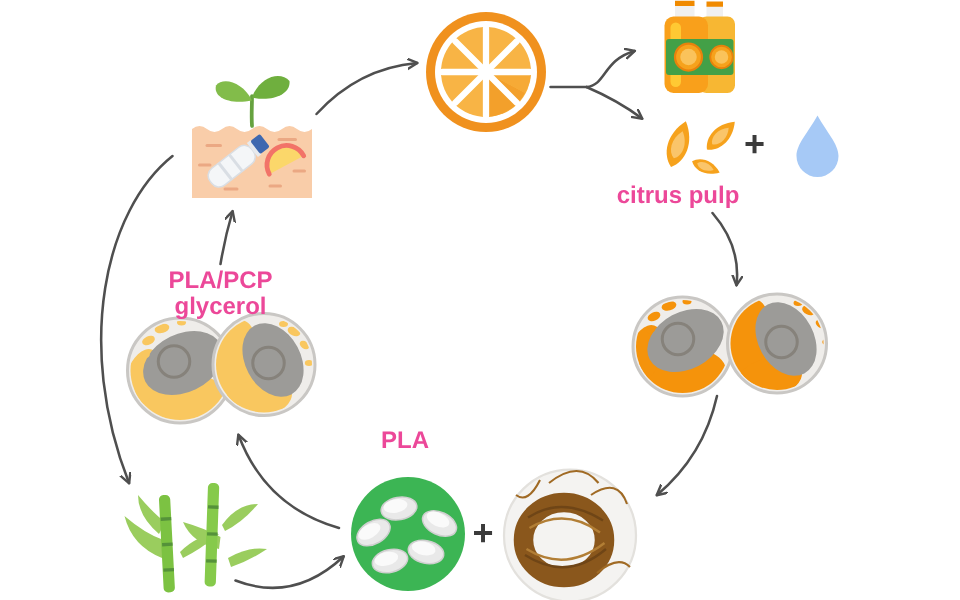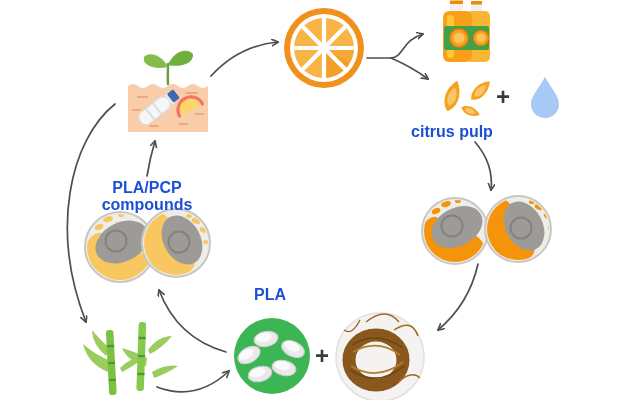--- a/index.html
+++ b/index.html
@@ -1,20 +1,20 @@
 <!DOCTYPE html>
 <html><head>
 <meta charset="utf-8">
 <style>
   html,body{margin:0;padding:0;background:#fff;}
   .stage{position:relative;width:640px;height:400px;background:#fff;overflow:hidden;
          font-family:"Liberation Sans",sans-serif;}
   .stage svg{position:absolute;left:0;top:0;}
   .lbl{position:absolute;transform:translate(-50%,-50%);
-       font:600 16px/17px "Liberation Sans",sans-serif;color:#1d4ed8;
+       font:600 16px/17px "Liberation Sans",sans-serif;color:#ec4899;
        text-align:center;white-space:nowrap;}
   .plus{font:700 24px/24px "Liberation Sans",sans-serif;color:#3b3b3b;}
 </style>
 </head>
 <body>
 
 <div class="stage">
 <svg width="640" height="400" viewBox="0 0 640 400">
   <defs>
     <marker id="ah" markerWidth="10" markerHeight="10" refX="6.5" refY="3.5" orient="auto" markerUnits="userSpaceOnUse">
@@ -240,19 +240,19 @@
       <rect x="137.5" y="322" width="7.5" height="69" rx="3" fill="#86CA4B"></rect>
       <line x1="138" y1="338" x2="145" y2="338" stroke="#55923A" stroke-width="2.2"></line>
       <line x1="138" y1="356" x2="145" y2="356" stroke="#55923A" stroke-width="2.2"></line>
       <line x1="138" y1="374" x2="145" y2="374" stroke="#55923A" stroke-width="2.2"></line>
     </g>
   </g>
 </svg>
 
   <div class="lbl" style="left:147px;top:196px">
     <div>PLA/PCP</div>
-    <div>compounds</div>
+    <div>glycerol</div>
   </div>
   <div class="lbl" style="left:452px;top:131px">citrus pulp</div>
   <div class="lbl plus" style="left:503px;top:97px">+</div>
   <div class="lbl" style="left:270px;top:294px">PLA</div>
   <div class="lbl plus" style="left:322px;top:356px">+</div>
 </div>
 
 </body></html>

